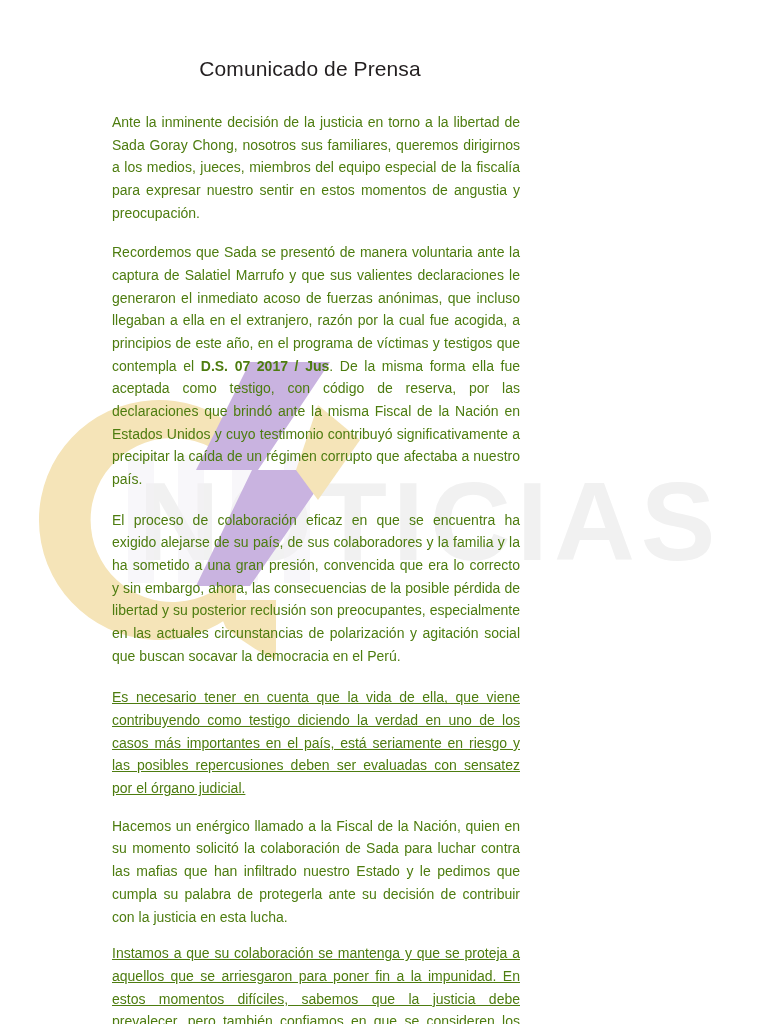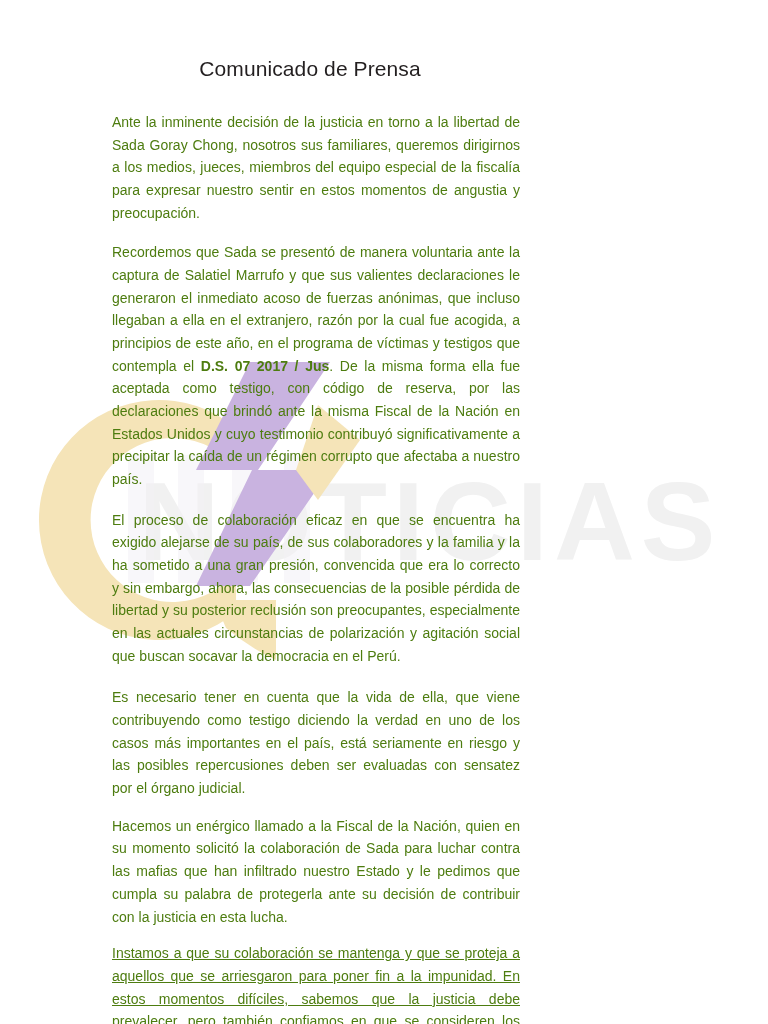--- a/index.html
+++ b/index.html
@@ -70,21 +70,21 @@
     line-height: 1.62;
     text-align: right;
     color: #231f20;
   }
   b.strong { font-weight: 700; }
 
   
   #para-1 { margin-bottom: 17px; }
   #para-2 { margin-bottom: 18px; }
   #para-3 { margin-bottom: 19px; }
-  #para-4 { margin-bottom: 15px; }
+  #para-4 { margin-bottom: 15px; text-decoration: underline; }
   #para-5 { }
   #para-6 { margin-bottom: 17px; text-decoration: underline; }
   #para-thanks { margin-bottom: 18px; }
   #closing-salutation { margin-bottom: 18px; }
   #closing-signature { margin-bottom: 18px; }
   #closing-place-date { margin-bottom: 0; }
 </style>
 </head>
 <body style="background: rgb(255, 255, 255);">
 

